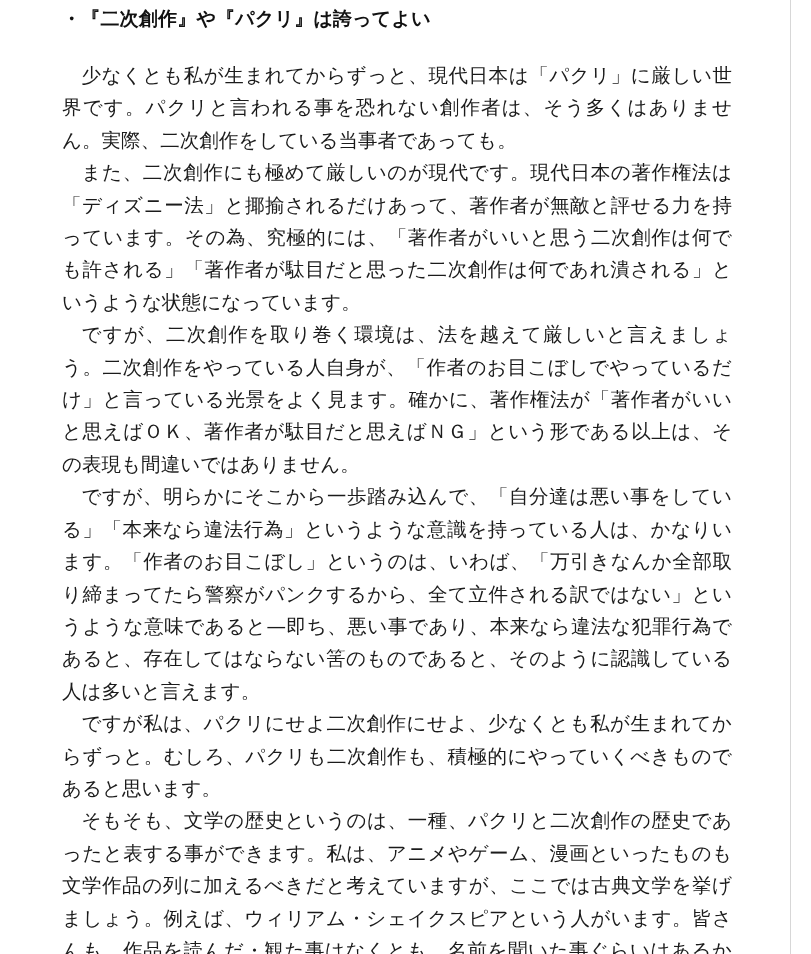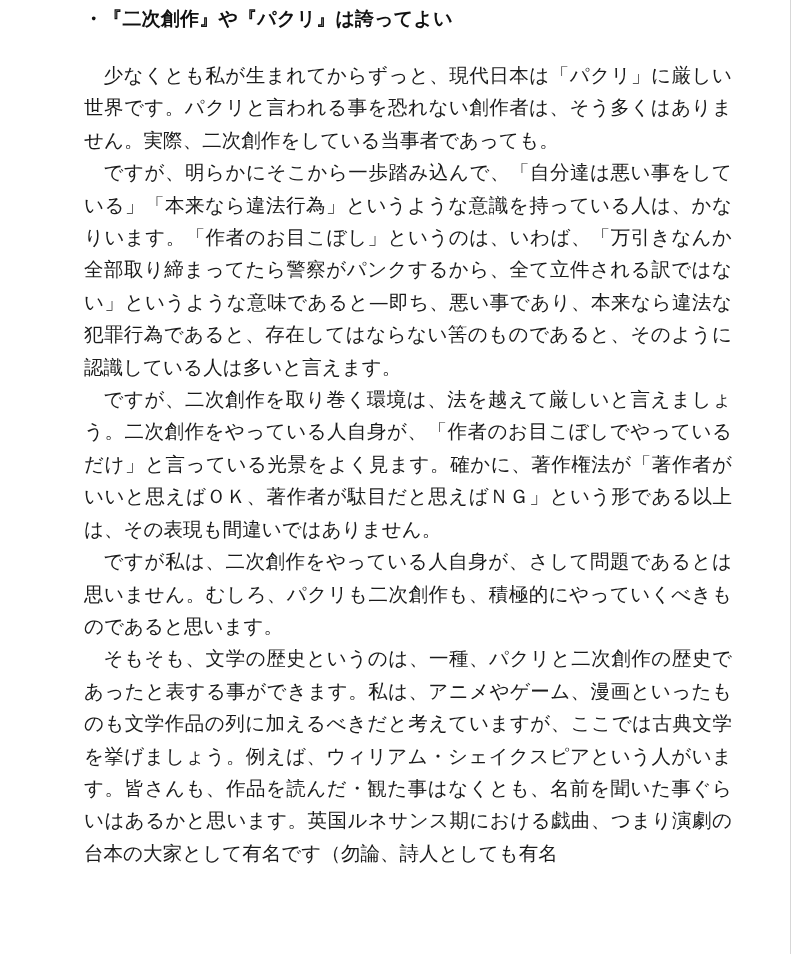--- a/index.html
+++ b/index.html
@@ -27,21 +27,21 @@
     background: #d7d7d7;
   }
 
   .page {
     position: absolute;
     top: 0;
     left: 0;
     width: 790px;
     height: 681px;
     box-sizing: border-box;
-    padding: 4px 58px 0 84px;
+    padding: 4px 58px 0 62px;
   }
 
   .doc-heading {
     margin: 0 0 28px 0;
     font-size: 19px;
     line-height: 28px;
     font-weight: 700;
     letter-spacing: 0.2px;
     white-space: nowrap;
     color: #111111;
@@ -70,19 +70,20 @@
 <body>
 
 <div class="page-edge-rule"></div>
 
 <article class="page">
 
   <h1 class="doc-heading">・『二次創作』や『パクリ』は誇ってよい</h1>
 
   <section class="body-text">
     <p class="para">少なくとも私が生まれてからずっと、現代日本は「パクリ」に厳しい世界です。パクリと言われる事を恐れない創作者は、そう多くはありません。実際、二次創作をしている当事者であっても。</p>
+    <p class="para">また、二次創作にも極めて厳しいのが現代です。現代日本の著作権法は「ディズニー法」と揶揄されるだけあって、著作者が無敵と評せる力を持っています。その為、究極的には、「著作者がいいと思う二次創作は何でも許される」「著作者が駄目だと思った二次創作は何であれ潰される」というような状態になっています。</p>
+    <p class="para">ですが、二次創作を取り巻く環境は、法を越えて厳しいと言えましょう。二次創作をやっている人自身が、「作者のお目こぼしでやっているだけ」と言っている光景をよく見ます。確かに、著作権法が「著作者がいいと思えばＯＫ、著作者が駄目だと思えばＮＧ」という形である以上は、その表現も間違いではありません。</p>
     <p class="para">ですが、明らかにそこから一歩踏み込んで、「自分達は悪い事をしている」「本来なら違法行為」というような意識を持っている人は、かなりいます。「作者のお目こぼし」というのは、いわば、「万引きなんか全部取り締まってたら警察がパンクするから、全て立件される訳ではない」というような意味であると—即ち、悪い事であり、本来なら違法な犯罪行為であると、存在してはならない筈のものであると、そのように認識している人は多いと言えます。</p>
-    <p class="para">ですが、二次創作を取り巻く環境は、法を越えて厳しいと言えましょう。二次創作をやっている人自身が、「作者のお目こぼしでやっているだけ」と言っている光景をよく見ます。確かに、著作権法が「著作者がいいと思えばＯＫ、著作者が駄目だと思えばＮＧ」という形である以上は、その表現も間違いではありません。</p>
-    <p class="para">ですが私は、二次創作をやっている人自身が、さして問題であるとは思いません。むしろ、パクリも二次創作も、積極的にやっていくべきものであると思います。</p>
+    <p class="para">ですが私は、パクリにせよ二次創作にせよ、少なくとも私が生まれてからずっと。むしろ、パクリも二次創作も、積極的にやっていくべきものであると思います。</p>
     <p class="para">そもそも、文学の歴史というのは、一種、パクリと二次創作の歴史であったと表する事ができます。私は、アニメやゲーム、漫画といったものも文学作品の列に加えるべきだと考えていますが、ここでは古典文学を挙げましょう。例えば、ウィリアム・シェイクスピアという人がいます。皆さんも、作品を読んだ・観た事はなくとも、名前を聞いた事ぐらいはあるかと思います。英国ルネサンス期における戯曲、つまり演劇の台本の大家として有名です（勿論、詩人としても有名</p>
   </section>
 
 </article>
 
 </body></html>

